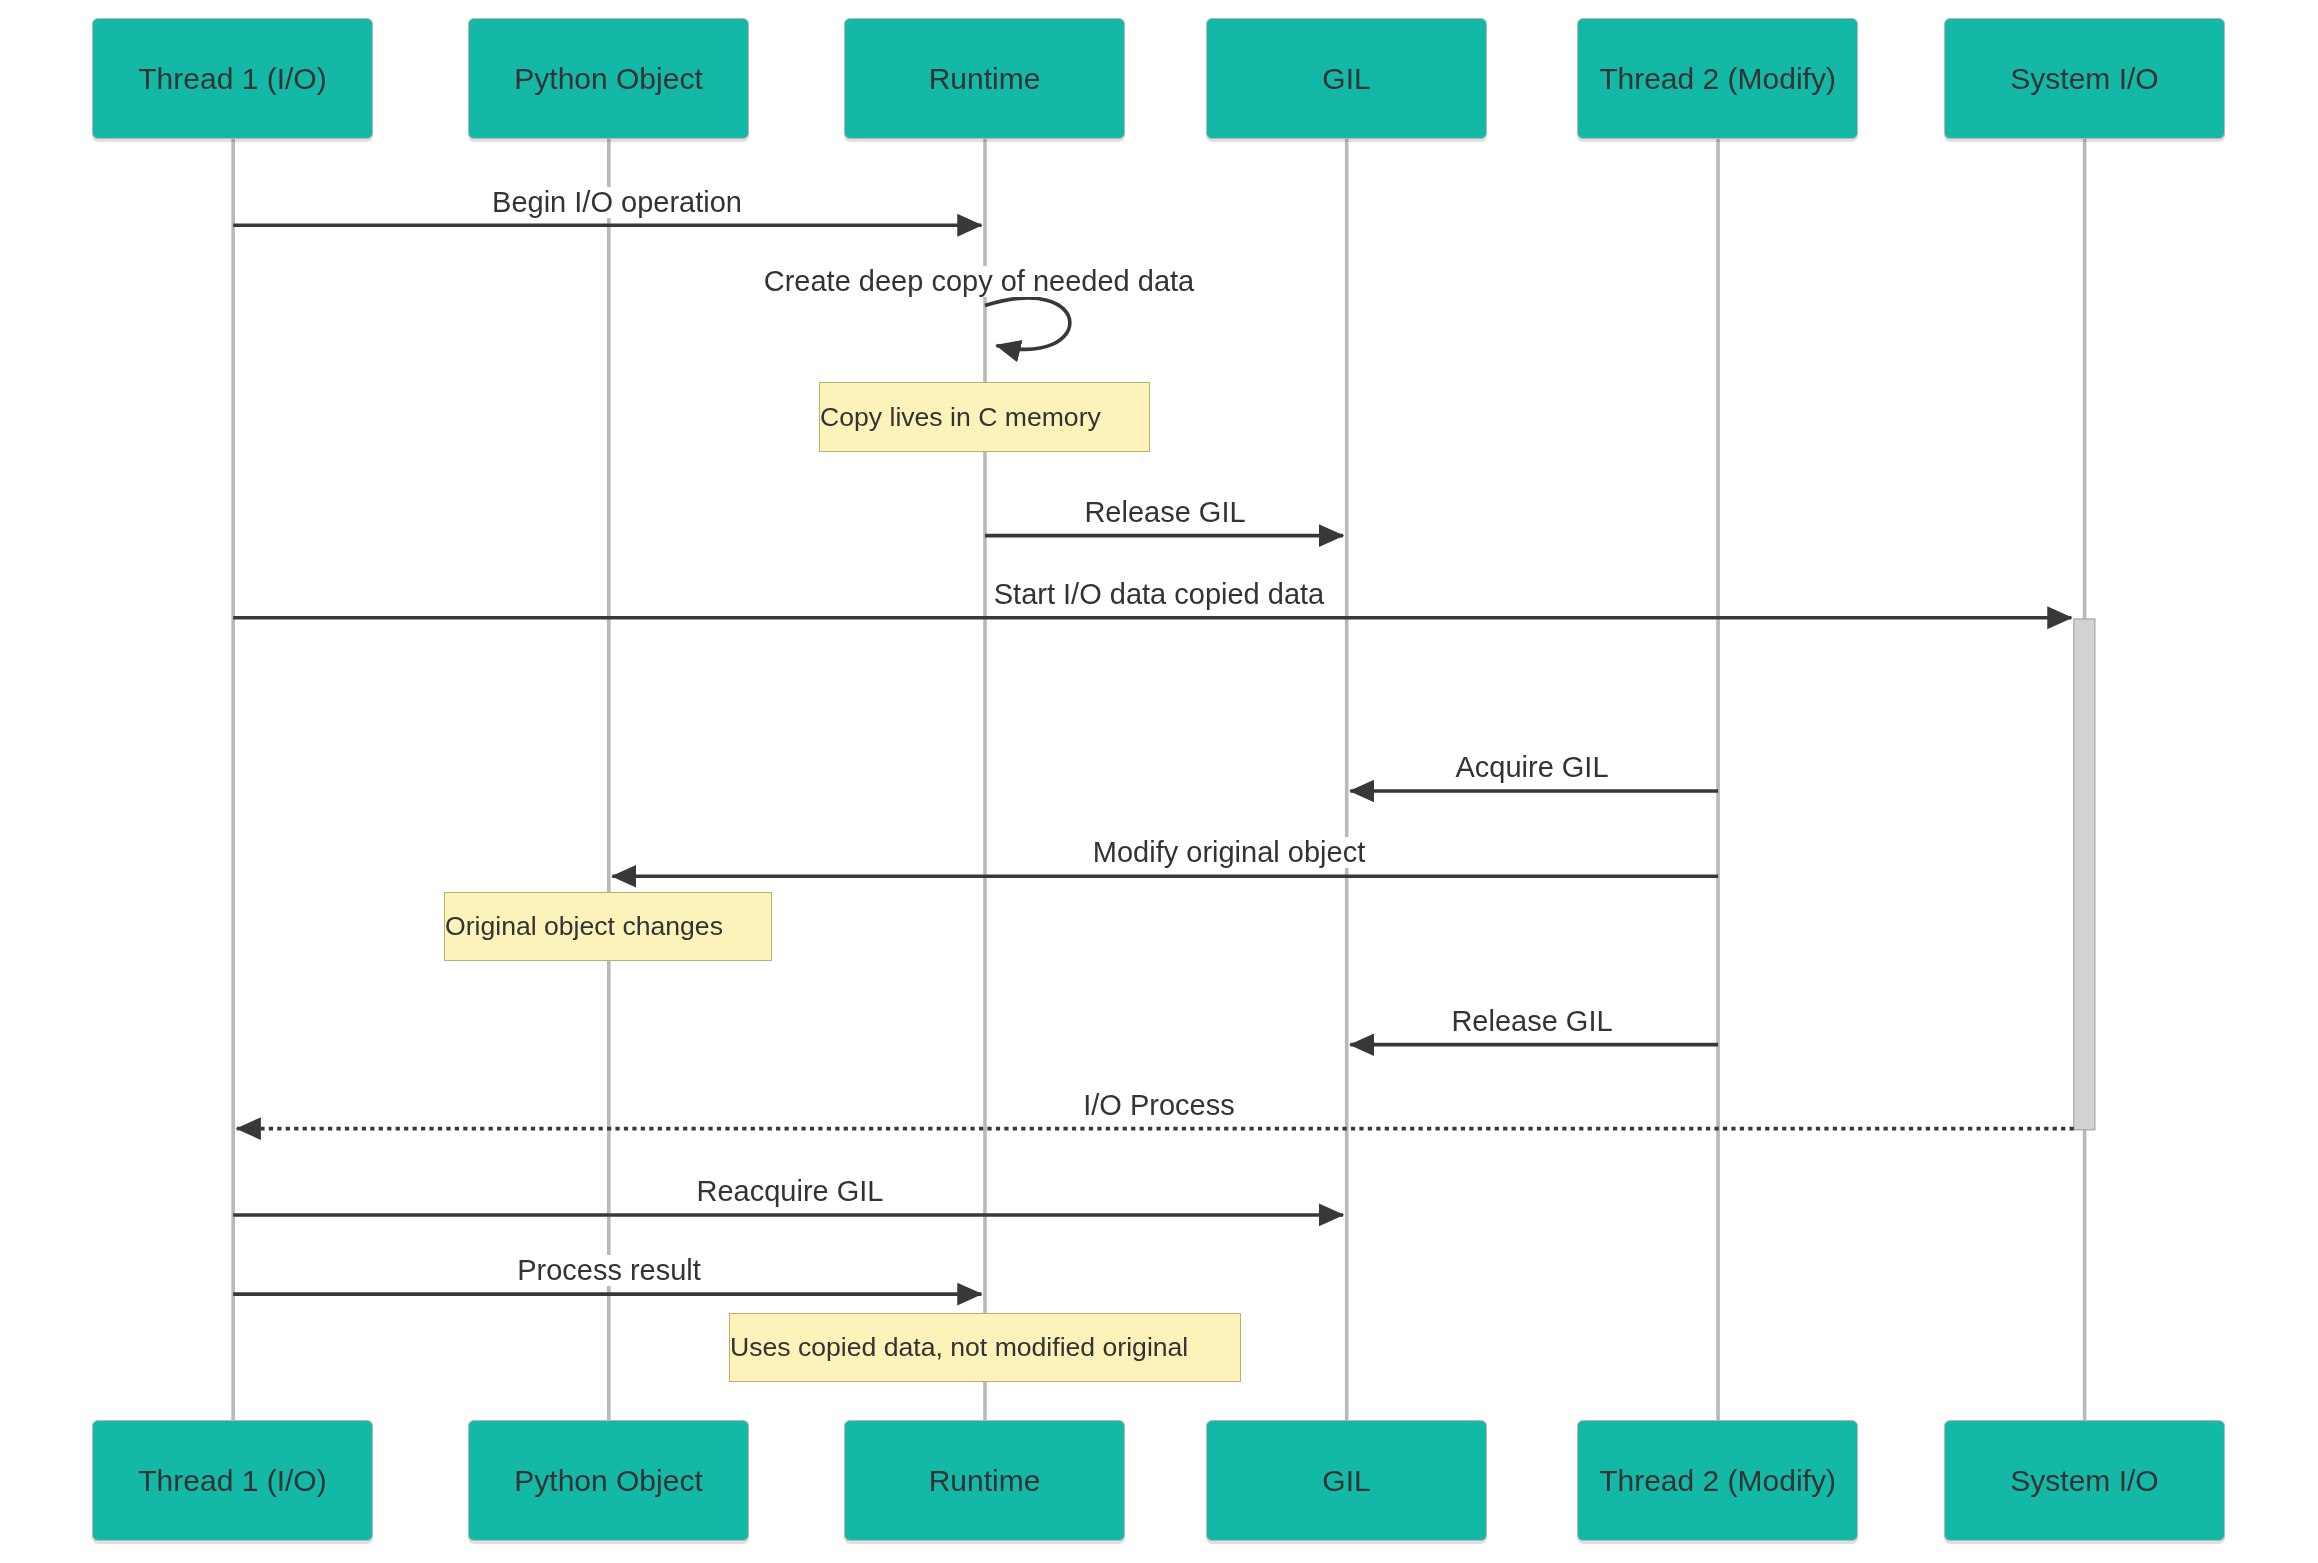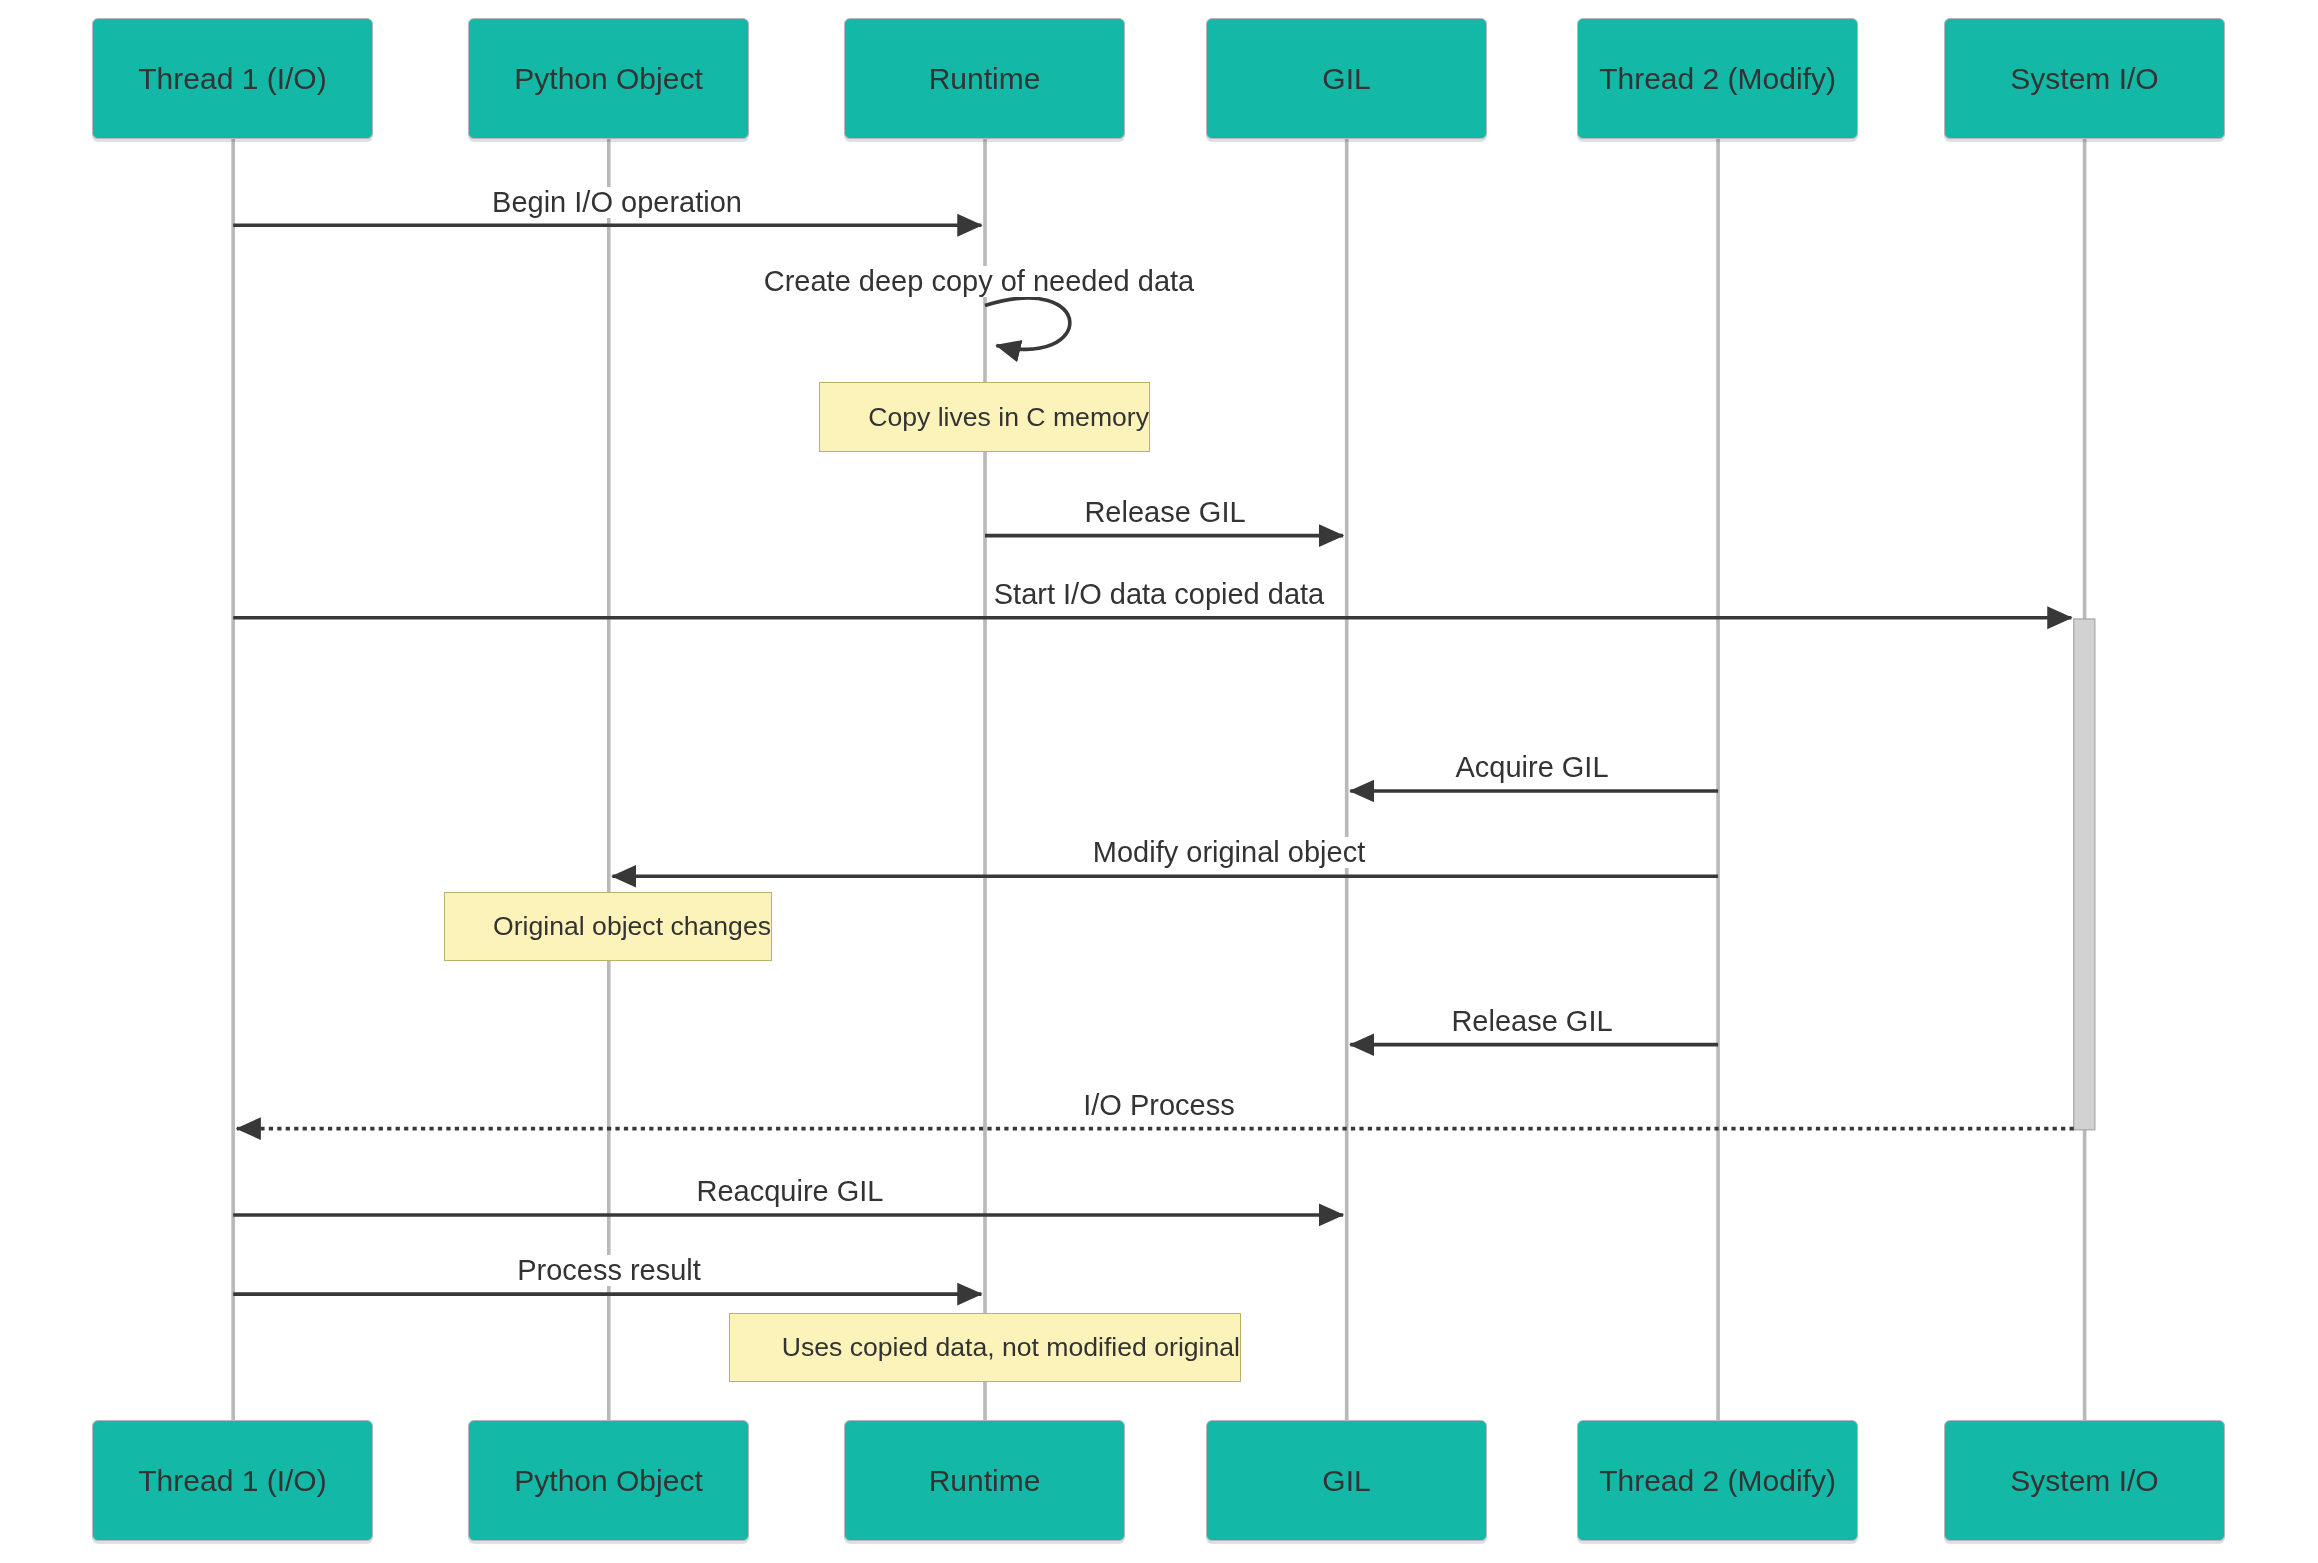--- a/index.html
+++ b/index.html
@@ -31,21 +31,21 @@
     line-height:31px;
     white-space:nowrap;
     background:#ffffff;
     padding:0 3.6px;
     z-index:2;
   }
   .note{
     position:absolute;
     background:#fbf3ba;
     border:1.2px solid #b9b069;
-    display:flex;align-items:center;justify-content:flex-end;
+    display:flex;align-items:center;justify-content:flex-start;
     font-size:26.6px;
     white-space:nowrap;
     box-sizing:border-box;
     z-index:4;
   }
 </style>
 </head>
 <body>
 
 <div class="canvas">

